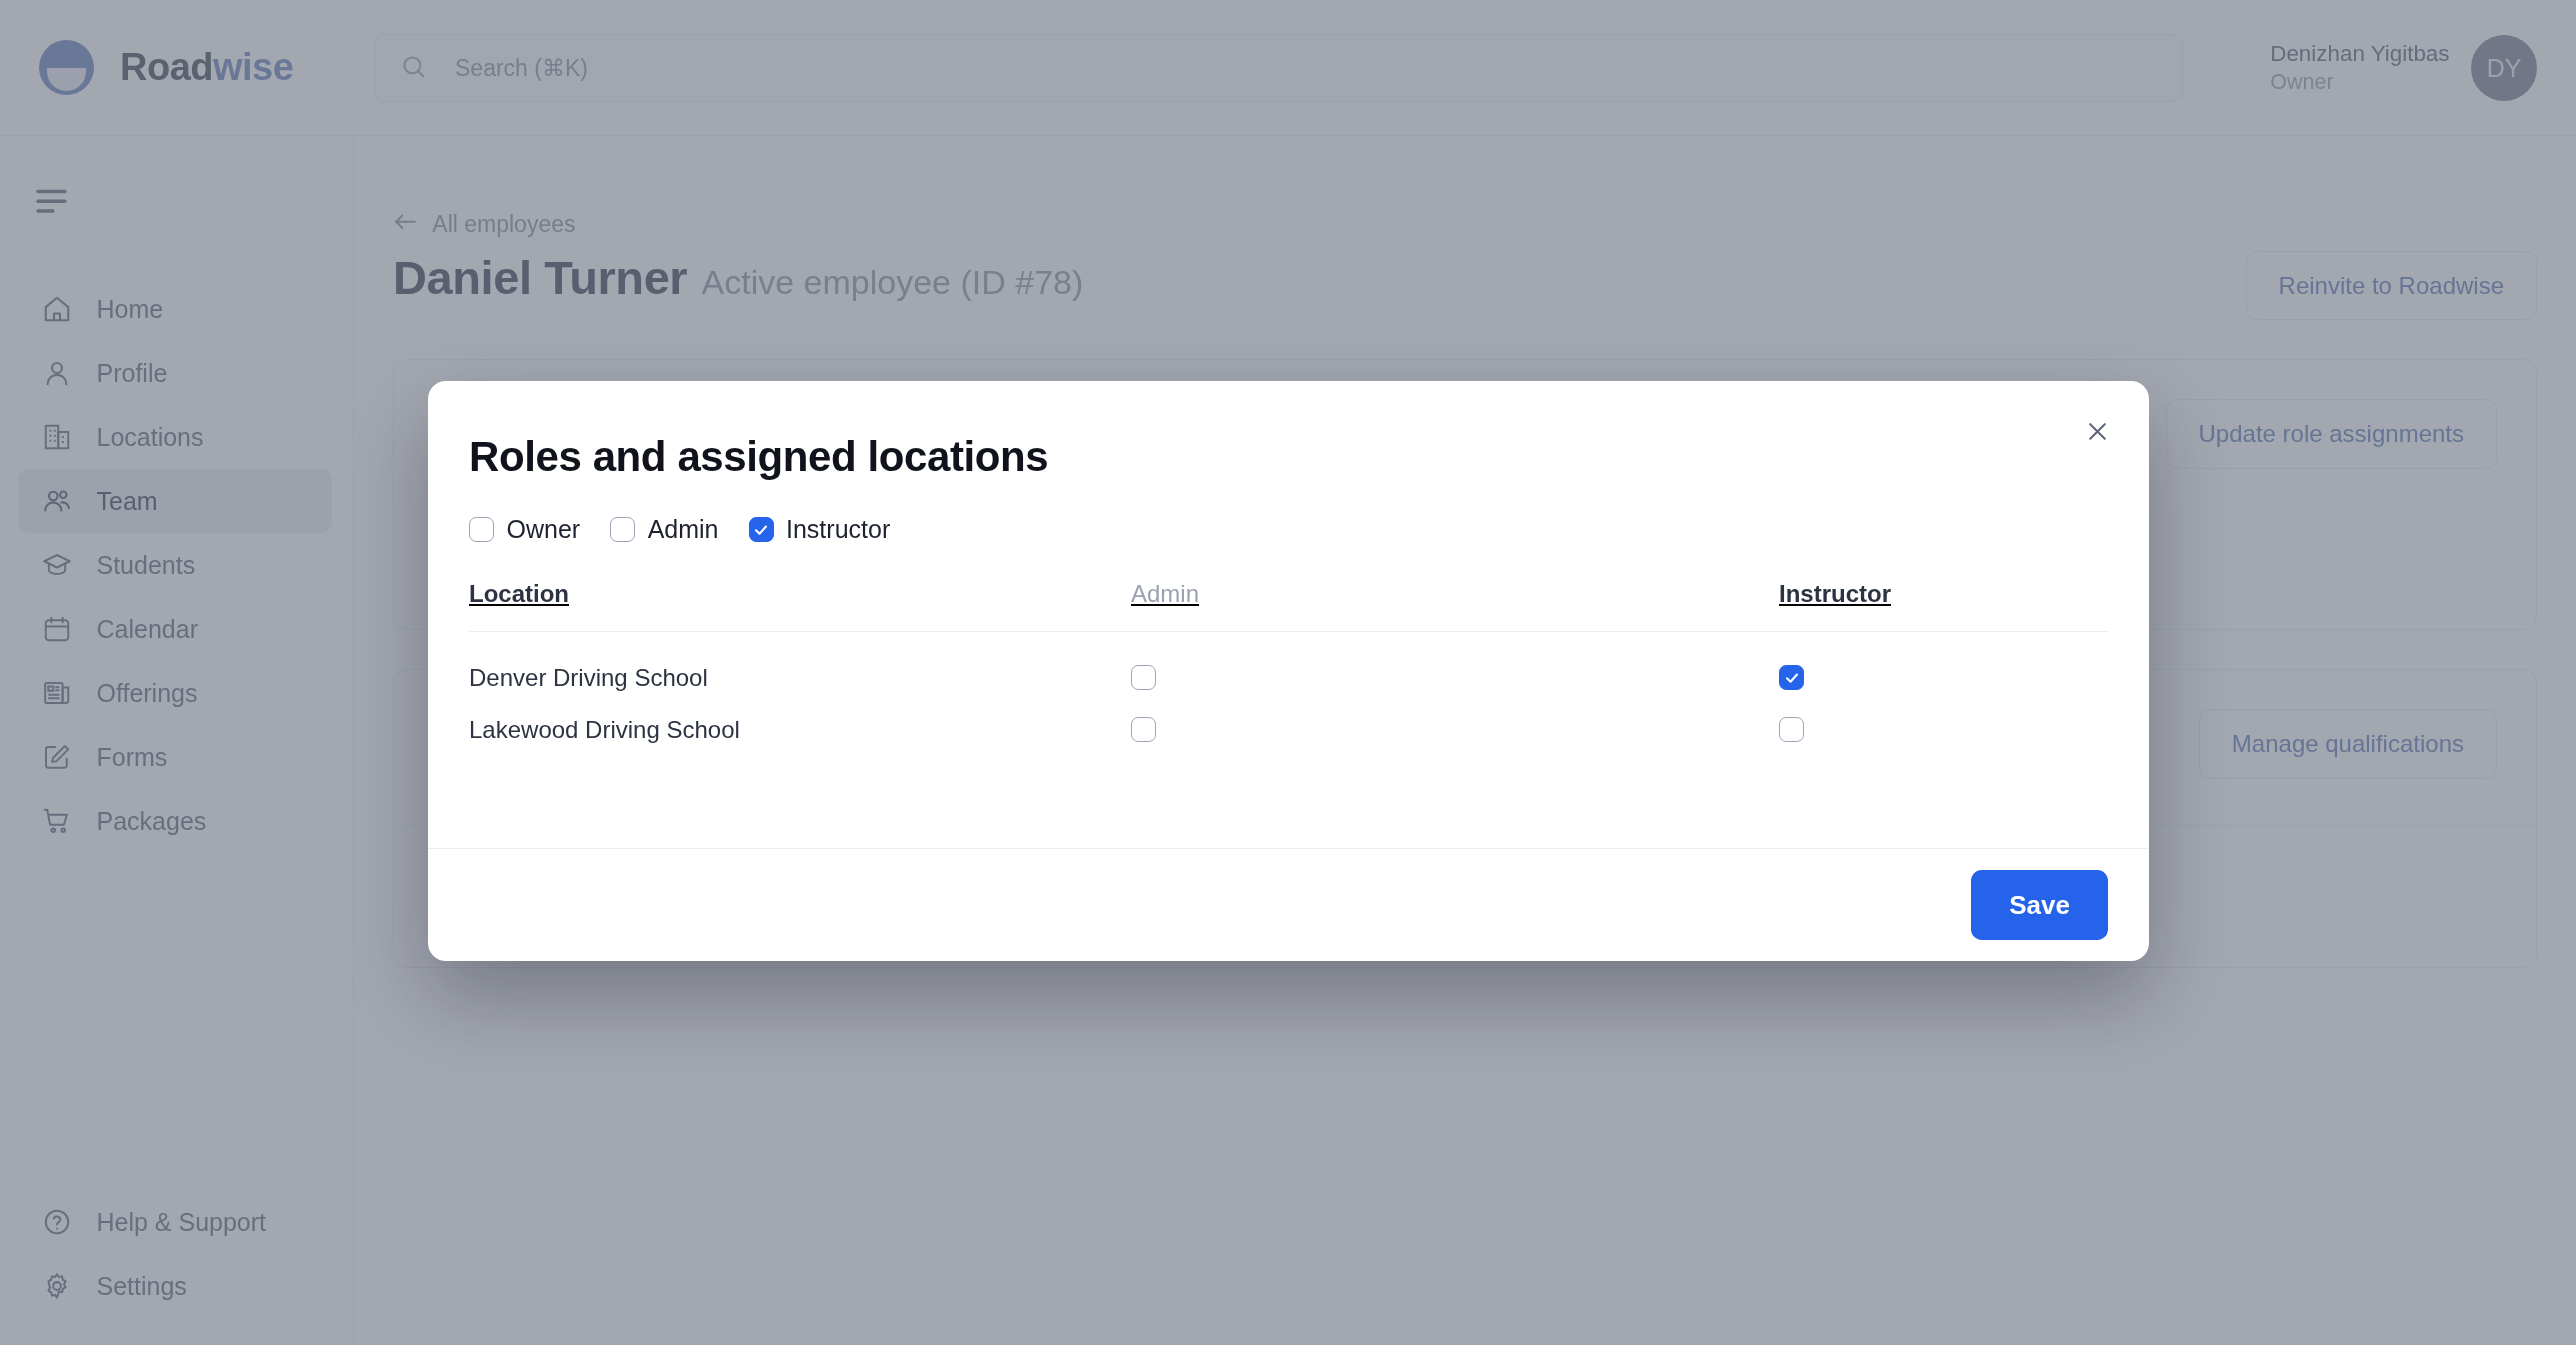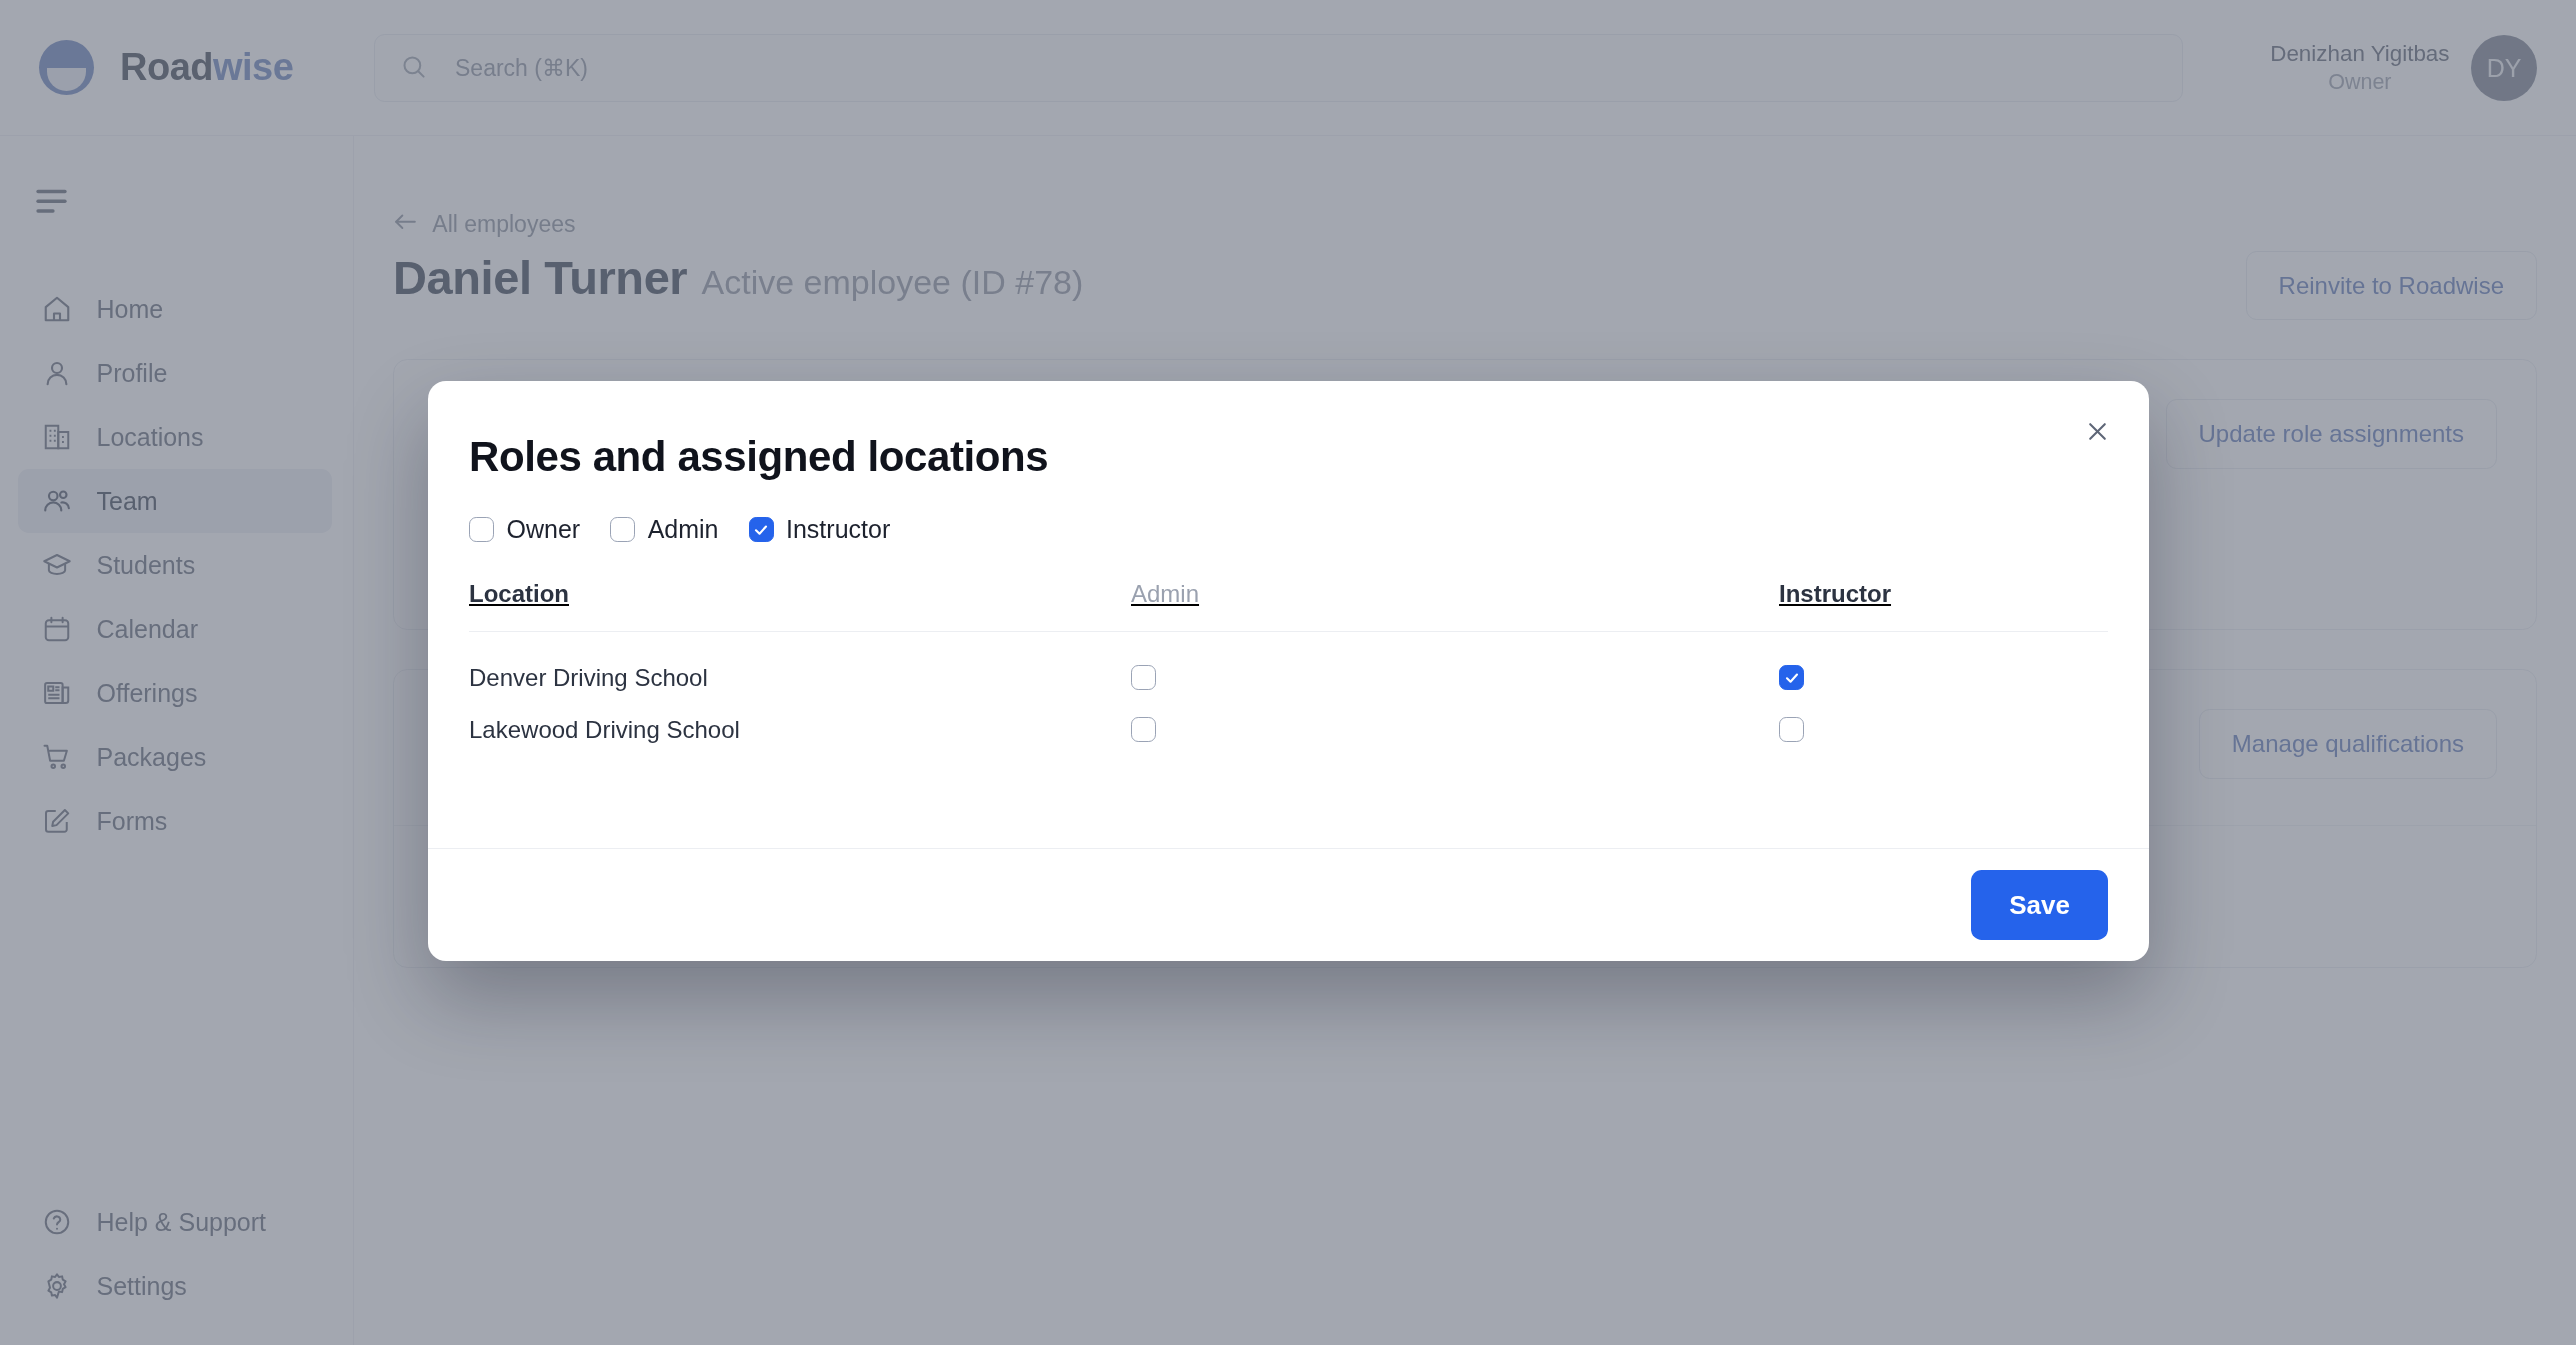--- a/index.html
+++ b/index.html
@@ -35,21 +35,21 @@
     position: absolute; left: 374px; top: 34px; width: 1809px; height: 68px;
     border: 0.9px solid #e6e9ef; border-radius: 10.7px; background: #fcfcfd;
     display: flex; align-items: center; gap: 28px; padding: 0 25px;
   }
   .search-ph { font-size: 23px; color: #8d93a1; }
 
   .userbox {
     position: absolute; right: 39px; top: 27px; height: 82px;
     display: flex; align-items: center; gap: 21.5px;
   }
-  .user-meta { text-align: center; line-height: 1.3; }
+  .user-meta { text-align: left; line-height: 1.3; }
   .user-name { font-size: 22.4px; color: #5d6474; }
   .user-role { font-size: 21.5px; color: #9ba1ad; }
   .avatar {
     width: 66px; height: 66px; border-radius: 50%; background: #7b8292;
     color: #eceef2; font-size: 25px; font-weight: 500;
     display: flex; align-items: center; justify-content: center;
   }
 
   
   .sidebar {
@@ -250,36 +250,36 @@
                 <rect x="2.5" y="4" width="14" height="16" rx="1.5"></rect>
                 <path d="M16.5 7.5H21V18a2 2 0 0 1-2 2h-2.5z"></path>
                 <rect x="5" y="6.8" width="4" height="3.4"></rect>
                 <path d="M10.6 7.4H14M10.6 9.8H14M5 13.4h9M5 16.2h9"></path>
               </svg>
             </span>
           <span>Offerings</span>
         </div>
         <div class="nav-item">
           <span class="ico">
+              <svg width="30" height="30" viewBox="0 0 24 24" fill="none" stroke="#646b7a" stroke-width="1.6" stroke-linejoin="round">
+                <path d="M11 4H5a1.8 1.8 0 0 0-1.8 1.8v13A1.8 1.8 0 0 0 5 20.6h13a1.8 1.8 0 0 0 1.8-1.8v-6"></path>
+                <path d="M18.3 3.2 21 5.9 11.6 15.3l-3.4.7.7-3.4z"></path>
+              </svg>
+            </span>
+          <span>Forms</span>
+        </div>
+        <div class="nav-item">
+          <span class="ico">
               <svg width="30" height="30" viewBox="0 0 24 24" fill="none" stroke="#646b7a" stroke-width="1.6" stroke-linecap="round" stroke-linejoin="round">
                 <path d="M2 3h2.2l2.3 12h11l2.4-8H6.2"></path>
                 <circle cx="9" cy="19.4" r="1.4"></circle>
                 <circle cx="17" cy="19.4" r="1.4"></circle>
               </svg>
             </span>
           <span>Packages</span>
-        </div>
-        <div class="nav-item">
-          <span class="ico">
-              <svg width="30" height="30" viewBox="0 0 24 24" fill="none" stroke="#646b7a" stroke-width="1.6" stroke-linejoin="round">
-                <path d="M11 4H5a1.8 1.8 0 0 0-1.8 1.8v13A1.8 1.8 0 0 0 5 20.6h13a1.8 1.8 0 0 0 1.8-1.8v-6"></path>
-                <path d="M18.3 3.2 21 5.9 11.6 15.3l-3.4.7.7-3.4z"></path>
-              </svg>
-            </span>
-          <span>Forms</span>
         </div>
       </div>
 
       <div class="nav-bottom">
         <div class="nav-item">
           <span class="ico">
               <svg width="30" height="30" viewBox="0 0 24 24" fill="none" stroke="#646b7a" stroke-width="1.6" stroke-linecap="round">
                 <circle cx="12" cy="12" r="9"></circle>
                 <path d="M9.4 9.2a2.7 2.7 0 0 1 5.2.9c0 1.8-2.6 2.2-2.6 3.9"></path>
                 <circle cx="12" cy="17.3" r="0.8" fill="#646b7a" stroke="none"></circle>

